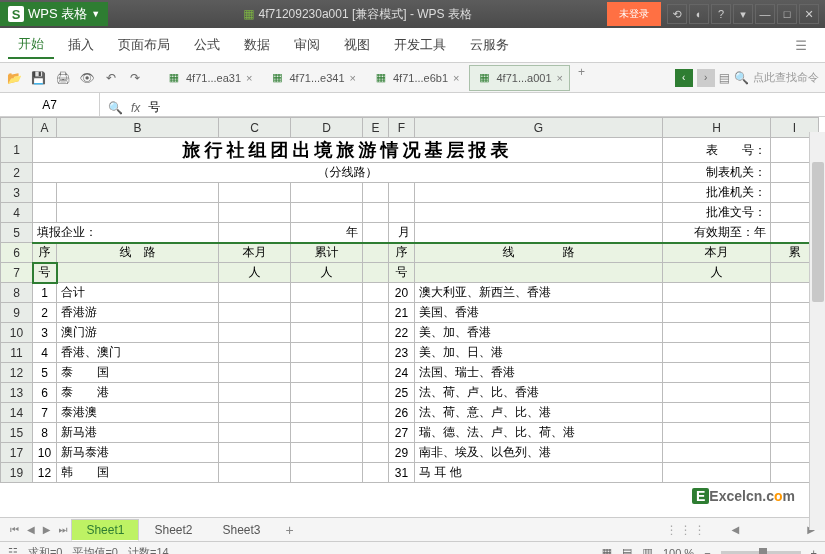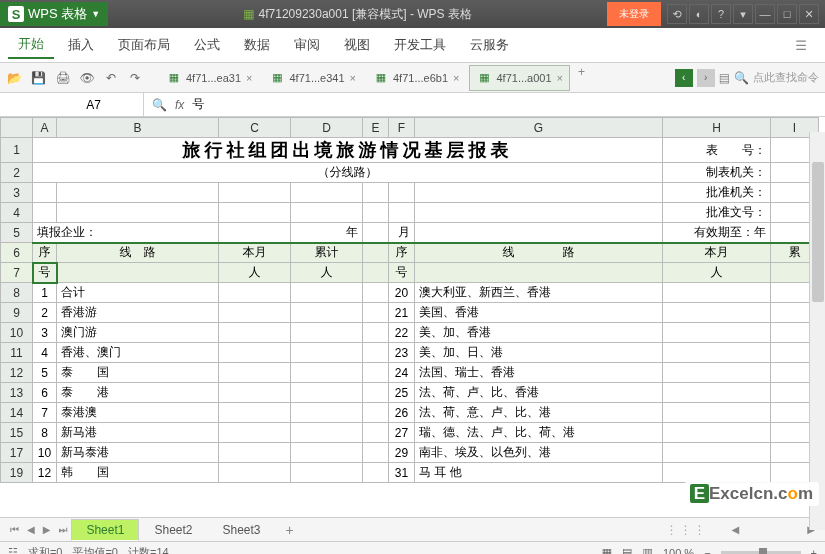--- a/index.html
+++ b/index.html
@@ -23,21 +23,21 @@
 .toolbar .ico { width: 18px; height: 18px; display: inline-flex; align-items: center; justify-content: center; color: #666; }
 .file-tabs { display: flex; gap: 2px; margin-left: 8px; flex: 1; }
 .file-tab { padding: 3px 6px; font-size: 11px; color: #555; display: flex; align-items: center; gap: 3px; border: 1px solid transparent; }
 .file-tab .ico { color: #2e7d32; font-size: 11px; }
 .file-tab.active { background: #e8f0e8; border: 1px solid #aac0aa; }
 .file-tab .close { color: #888; margin-left: 2px; }
 .toolbar .right { display: flex; gap: 4px; align-items: center; }
 .toolbar .right .nav { background: #2e7d32; color: #fff; width: 18px; height: 18px; display: inline-flex; align-items: center; justify-content: center; font-size: 10px; }
 .search-hint { color: #999; font-size: 11px; }
 
-.formula-bar { height: 24px; background: #fff; border-bottom: 1px solid #d0d0d0; display: flex; align-items: center; padding-left: 44px; }
+.formula-bar { height: 24px; background: #fff; border-bottom: 1px solid #d0d0d0; display: flex; align-items: flex-end; }
 .cell-ref { width: 100px; padding: 0 8px; text-align: center; border-right: 1px solid #d0d0d0; height: 100%; display: flex; align-items: center; justify-content: center; }
 .fx-area { display: flex; align-items: center; gap: 8px; padding: 0 8px; }
 .fx-area .fx { font-style: italic; color: #666; }
 .fx-area .search-ico { color: #999; }
 
 .sheet-area { position: relative; height: 400px; overflow: hidden; background: #fff; }
 .grid-table { border-collapse: collapse; position: absolute; left: 0; top: 0; }
 .ch, .rh { background: #e8ece8; border: 1px solid #bbb; text-align: center; font-size: 12px; color: #333; }
 .ch { height: 20px; line-height: 18px; }
 .rh { width: 32px; height: 20px; line-height: 18px; }
@@ -60,21 +60,21 @@
 .sheet-tab.active { background: #bef264; border: 1px solid #ccc; border-bottom: 1px solid #fff; color: #2e7d32; }
 .sheet-tabs .plus { padding: 0 10px; color: #888; font-size: 14px; }
 .sheet-tabs .spacer { flex: 1; }
 .sheet-tabs .dots { color: #aaa; letter-spacing: 2px; }
 
 .statusbar { height: 22px; background: #f5f5f5; border-top: 1px solid #ccc; display: flex; align-items: center; padding: 0 8px; font-size: 11px; color: #666; gap: 10px; }
 .statusbar .spacer { flex: 1; }
 .zoom-slider { width: 80px; height: 4px; background: #ccc; position: relative; }
 .zoom-slider .knob { position: absolute; left: 38px; top: -3px; width: 8px; height: 10px; background: #888; }
 
-.watermark { position: absolute; right: 6px; bottom: 48px; background: rgba(255,255,255,0.9); padding: 2px 6px; font-size: 17px; font-weight: bold; color: #666; border-radius: 3px; }
+.watermark { position: absolute; right: 24px; bottom: 48px; background: rgba(255,255,255,0.9); padding: 2px 6px; font-size: 14px; font-weight: bold; color: #666; border-radius: 3px; }
 .watermark .e { background: #2e7d32; color: #fff; padding: 0 4px; border-radius: 2px; }
 .watermark .o { color: #ff9800; }
 </style>
 </head>
 <body>
 
 <div class="titlebar">
   <div class="app-badge">
     <span class="s">S</span>
     <span>WPS 表格</span>

